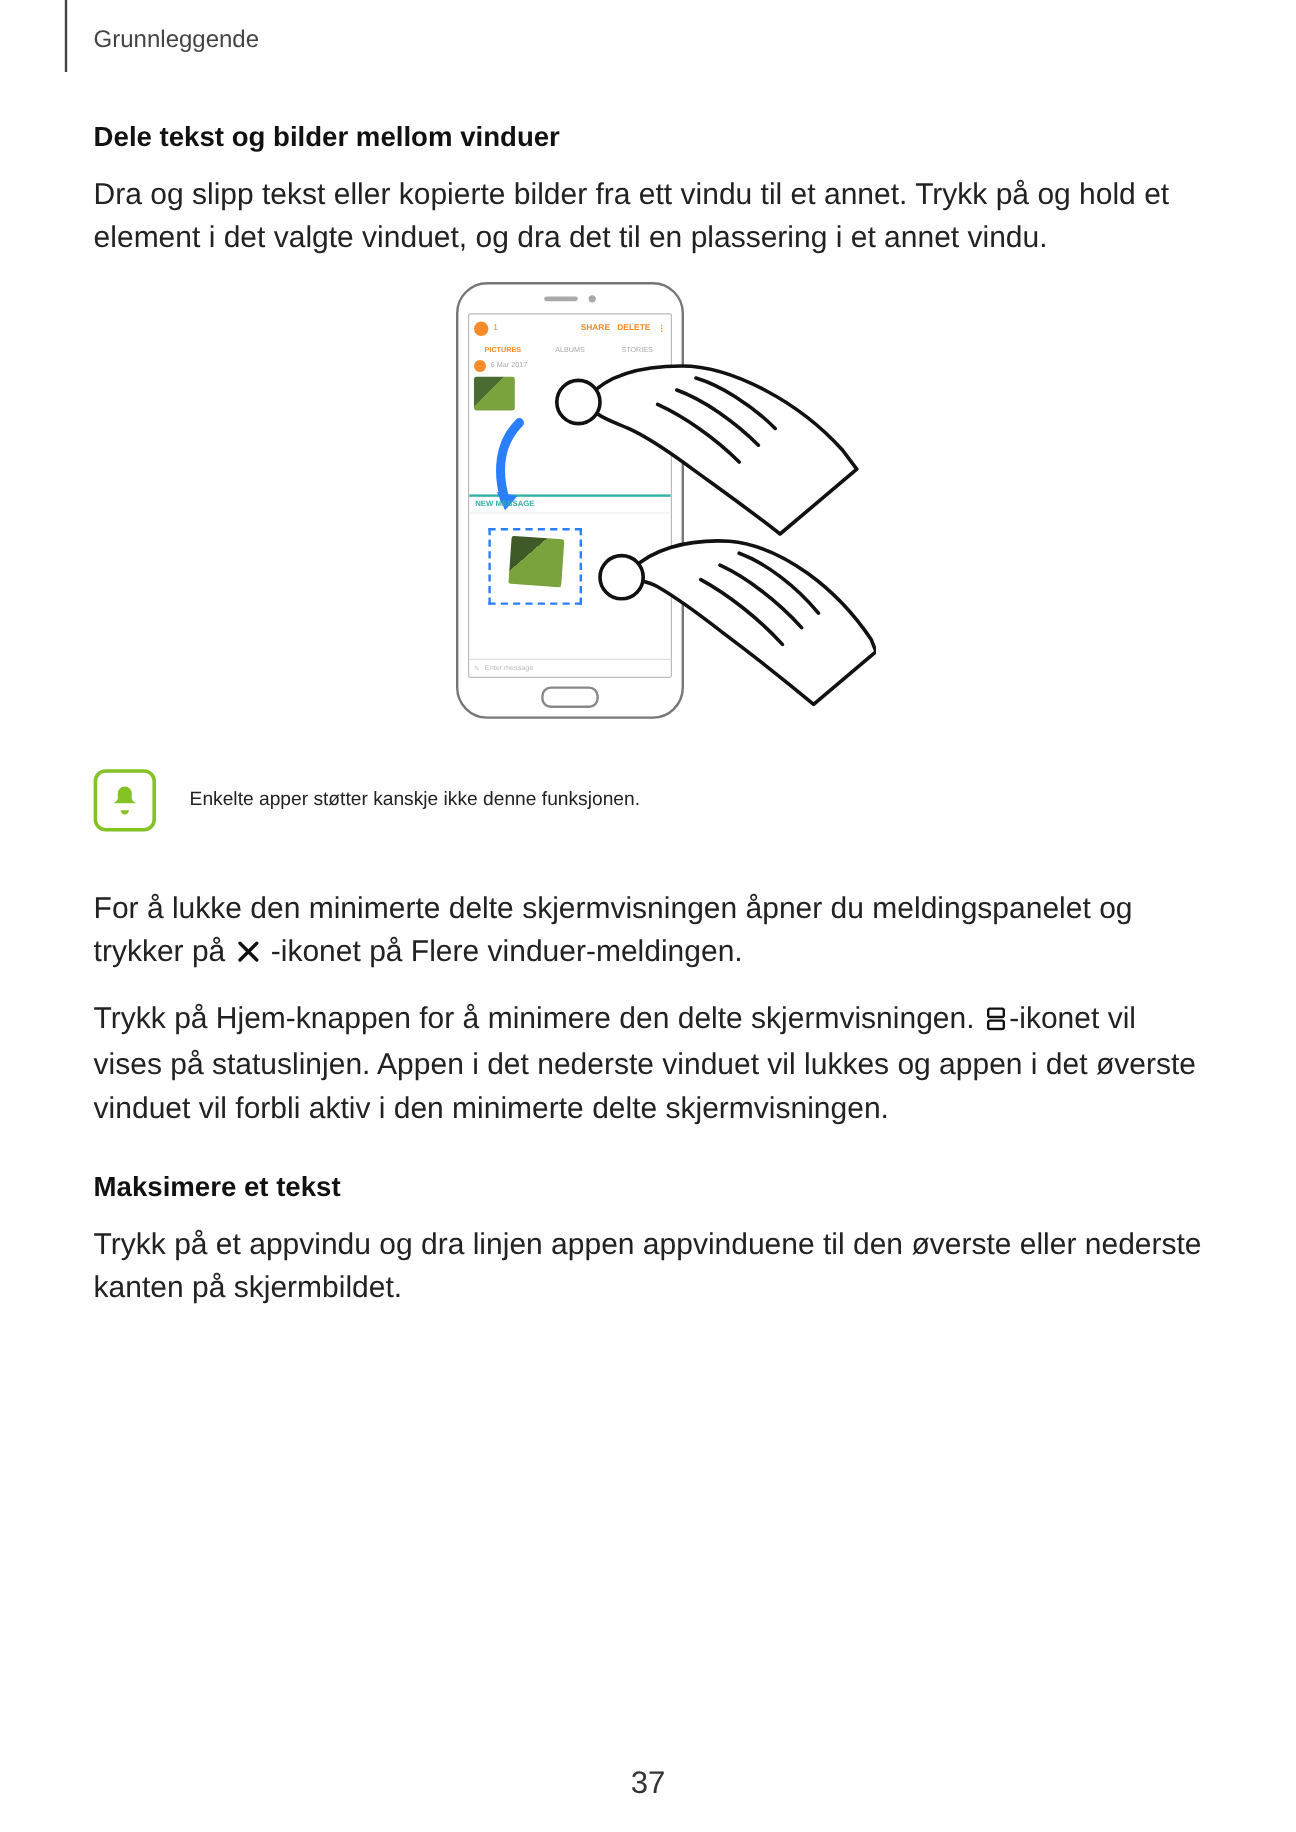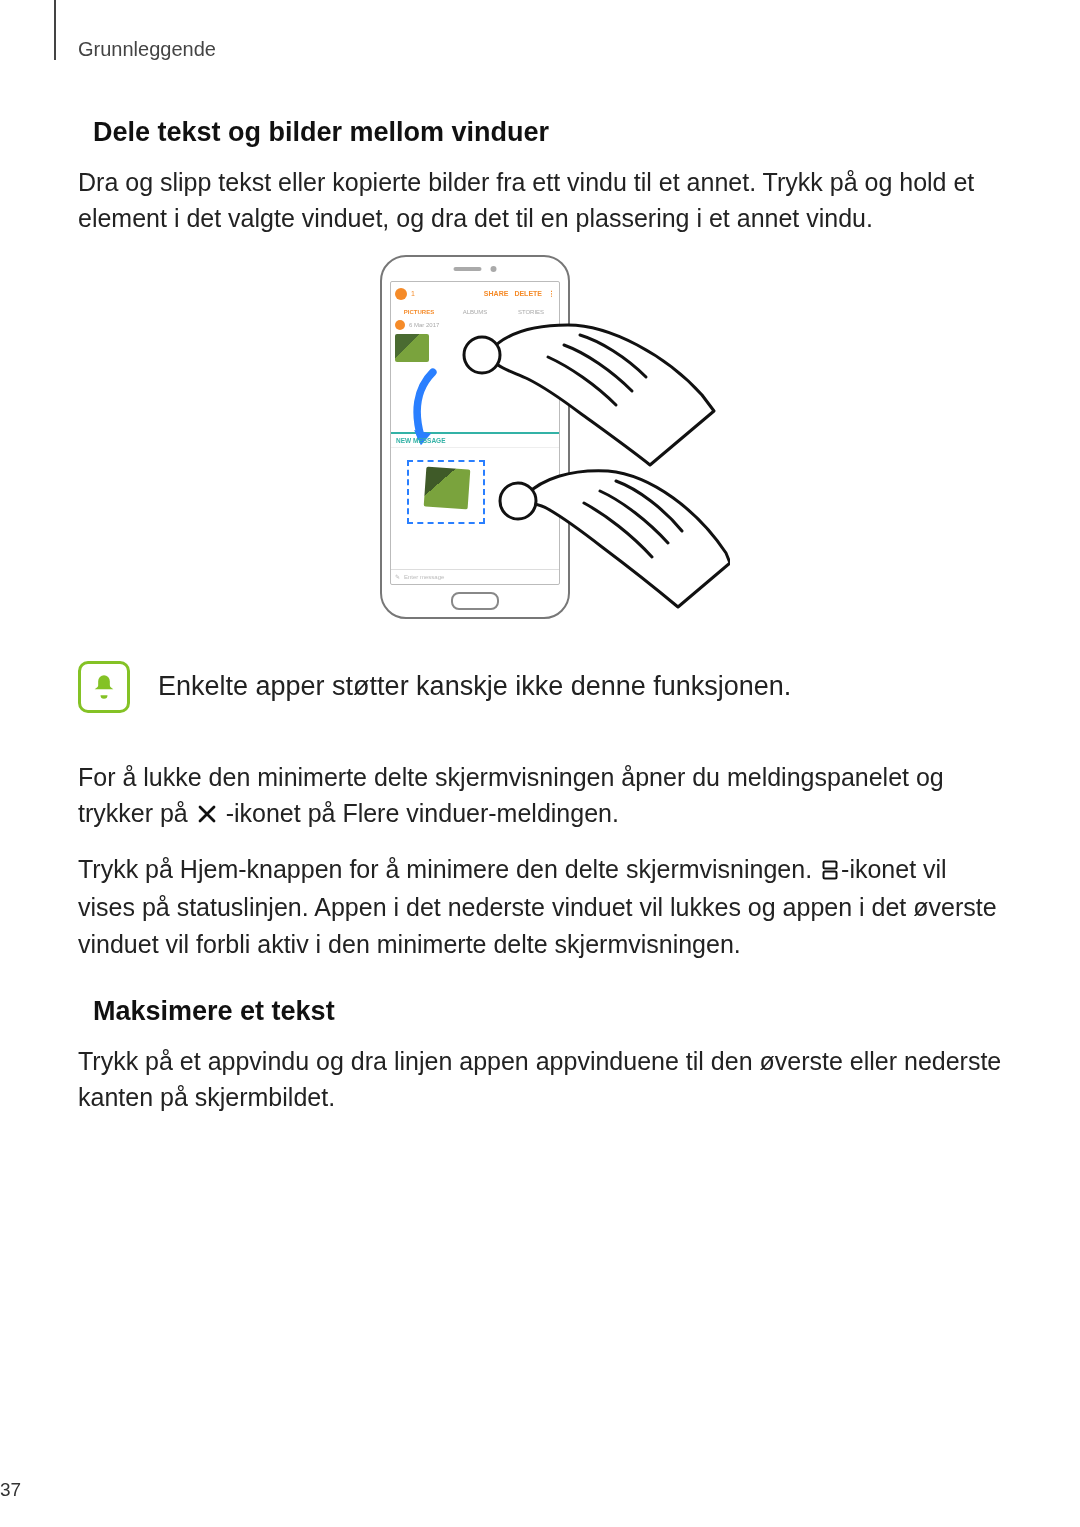--- a/index.html
+++ b/index.html
@@ -6,41 +6,41 @@
     margin: 0;
     padding: 0;
     background: #fff;
     font-family: "Segoe UI", Arial, Helvetica, sans-serif;
     color: #222;
   }
   .page {
     box-sizing: border-box;
     width: 1080px;
     min-height: 1527px;
-    padding: 38px 78px 30px 78px;
+    padding: 22px 78px 30px 78px;
     position: relative;
   }
   .side-rule {
     position: absolute;
     left: 54px;
     top: 0;
     width: 2px;
     height: 60px;
     background: #444;
   }
   .chapter {
     font-size: 20px;
     color: #444;
     margin: 0 0 56px 0;
     font-weight: 400;
   }
   .h2 {
-    font-size: 27px;
+    font-size: 23px;
     font-weight: 700;
-    margin: 0 0 16px 15px;
+    margin: 0 0 16px 0;
     color: #111;
   }
   .para {
     font-size: 25px;
     line-height: 1.45;
     margin: 0 0 18px 0;
     color: #222;
   }
   .figure-wrap {
     display: flex;
@@ -166,34 +166,35 @@
     width: 46px;
     height: 46px;
     border-radius: 10px;
     border: 3px solid #84c225;
     display: flex;
     align-items: center;
     justify-content: center;
     flex-shrink: 0;
   }
   .note-text {
-    font-size: 27px;
+    font-size: 16px;
     color: #222;
   }
   .inline-icon {
     display: inline-block;
     vertical-align: -2px;
     margin: 0 2px;
   }
   .page-number {
     position: absolute;
     bottom: 26px;
     left: 0;
     right: 0;
-    font-size: 19px;
+    text-align: center;
+    font-size: 26px;
     color: #333;
   }
   .section-gap { margin-top: 6px; }
   .hand-svg {
     position: absolute;
     pointer-events: none;
   }
 </style>
 </head>
 <body>

